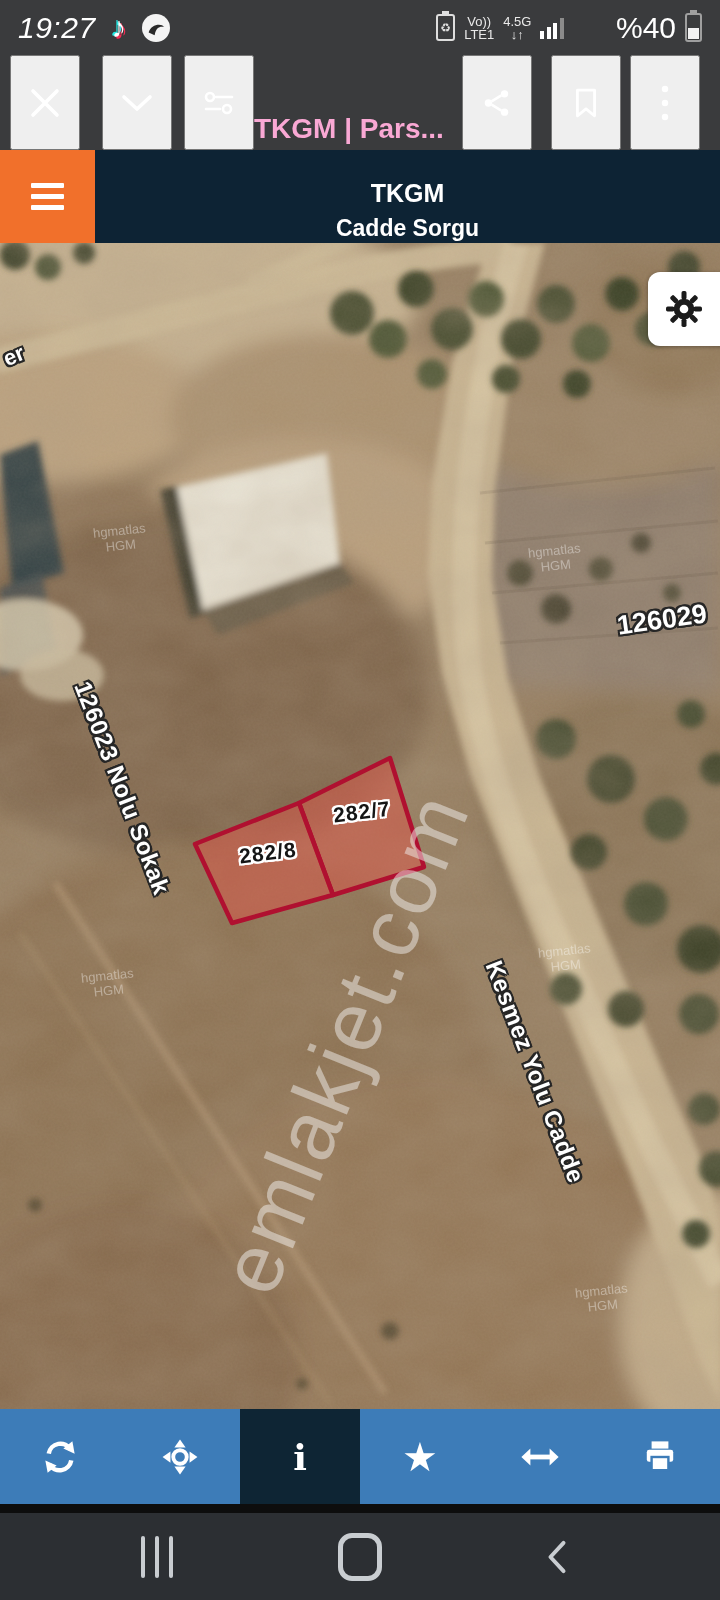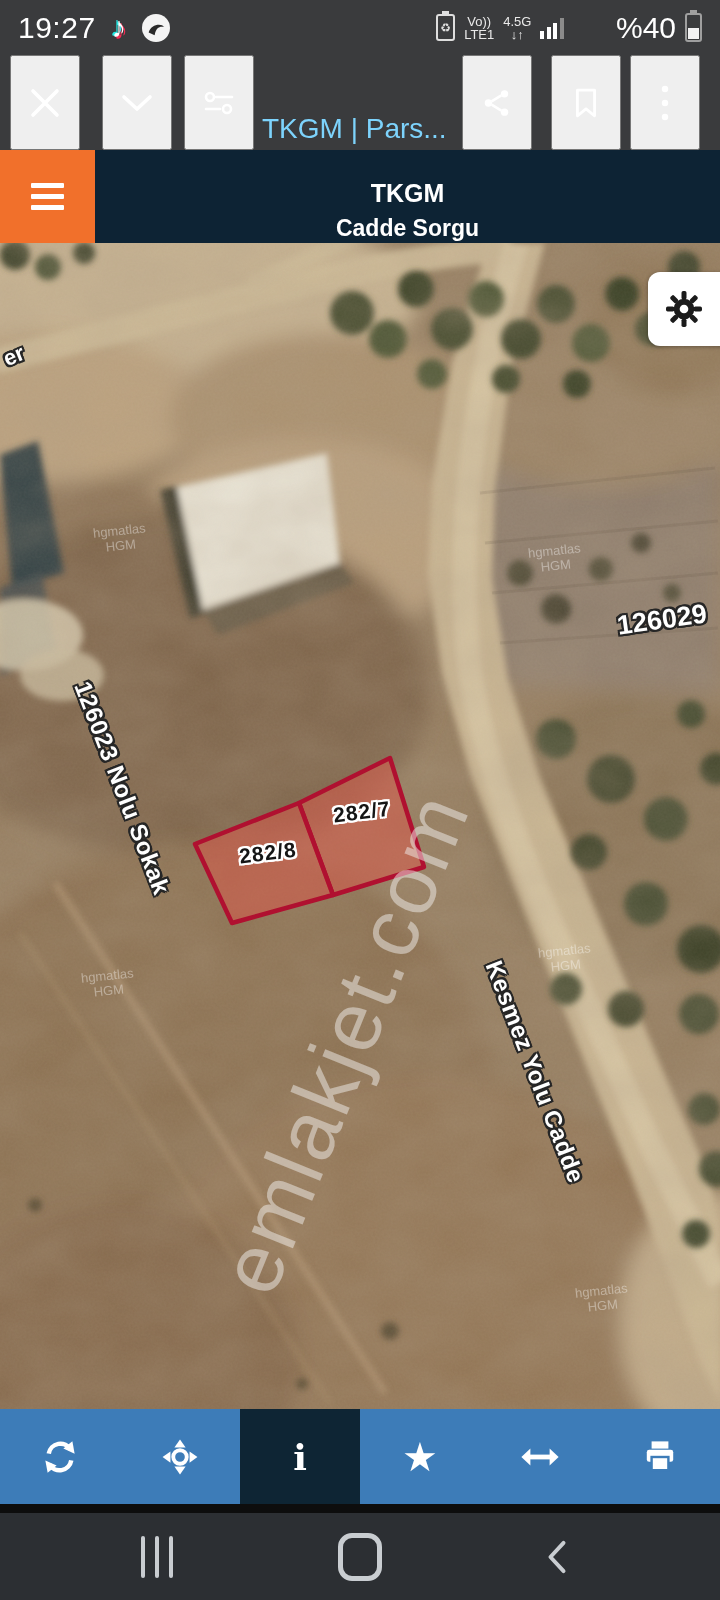--- a/index.html
+++ b/index.html
@@ -4,21 +4,21 @@
 <style>
   * { margin:0; padding:0; box-sizing:border-box; }
   html,body { background:#000; }
   body { font-family:"Liberation Sans","DejaVu Sans",sans-serif; }
   .screen { position:relative; width:720px; height:1600px; overflow:hidden; background:#000; }
 
   
   .statusbar { position:absolute; left:0; top:0; width:720px; height:55px; background:#3a3b3d;
     display:flex; align-items:center; justify-content:space-between; padding:0 18px; }
   .sb-left { display:flex; align-items:center; gap:16px; }
-  .sb-time { color:#fff; font-size:30px; letter-spacing:.5px; }
+  .sb-time { color:#fff; font-size:30px; letter-spacing:.5px;font-style:italic; }
   .tiktok { color:#fff; font-size:29px; font-weight:bold; line-height:1;
     text-shadow:-2px -1px 0 rgba(37,244,238,.95), 2px 2px 0 rgba(254,44,85,.95); }
   .swirl { width:28px; height:28px; border-radius:50%; background:#f4f4f4; display:flex; align-items:center; justify-content:center; }
   .sb-right { display:flex; align-items:center; gap:9px; }
   .batt-saver { position:relative; width:19px; height:27px; border:2px solid #dedede; border-radius:3px;
     display:flex; align-items:center; justify-content:center; }
   .batt-saver::before { content:""; position:absolute; top:-5px; left:4px; width:7px; height:3px; background:#dedede; }
   .batt-saver span { color:#dedede; font-size:12px; line-height:1; }
   .two-line { display:flex; flex-direction:column; align-items:center; color:#e9e9e9; font-size:13px; line-height:13px; }
   .sigbars { display:flex; align-items:flex-end; gap:2.5px; height:22px; }
@@ -27,21 +27,21 @@
   .sigbars i:nth-child(3){height:16px}.sigbars i:nth-child(4){height:21px;background:#8b8b8b}
   .sb-pct { color:#fff; font-size:30px;margin-left:43px; }
   .batt { position:relative; width:17px; height:29px; border:2px solid #9f9f9f; border-radius:3px; }
   .batt::before { content:""; position:absolute; top:-5px; left:3px; width:7px; height:3px; background:#9f9f9f; }
   .batt i { position:absolute; left:1px; right:1px; bottom:1px; height:45%; background:#f2f2f2; }
 
   
   .chrome { position:absolute; left:0; top:55px; width:720px; height:95px; background:#3a3b3d; }
   .chrome .icon-btn { position:absolute; top:0; height:95px; width:70px; display:flex; align-items:center; justify-content:center; }
   .title-block { position:absolute; left:254px; top:58px; width:212px; overflow:hidden; }
-  .page-title { color:#7dd3fc; font-size:28px; font-weight:normal; white-space:nowrap; padding-left:8px; }
+  .page-title { color:#f9a8d4; font-size:28px; font-weight:bold; white-space:nowrap; }
   .page-url { color:#d2d2d2; font-size:21px; white-space:nowrap; margin-top:3px; }
 
   
   .appheader { position:absolute; left:0; top:150px; width:720px; height:121px; background:#0d2334; }
   .menu-btn { position:absolute; left:0; top:0; width:95px; height:93px; background:#f1702b; border:none;
     display:flex; flex-direction:column; align-items:center; justify-content:center; gap:6px; cursor:pointer; }
   .menu-btn i { display:block; width:33px; height:5px; background:#fff; border-radius:1px; }
   .appheader .titles { position:absolute; left:95px; right:0; top:0; height:100%;
     display:flex; flex-direction:column; align-items:center; justify-content:center; gap:7px; }
   .ah-1 { color:#fff; font-size:25px; font-weight:bold; }

